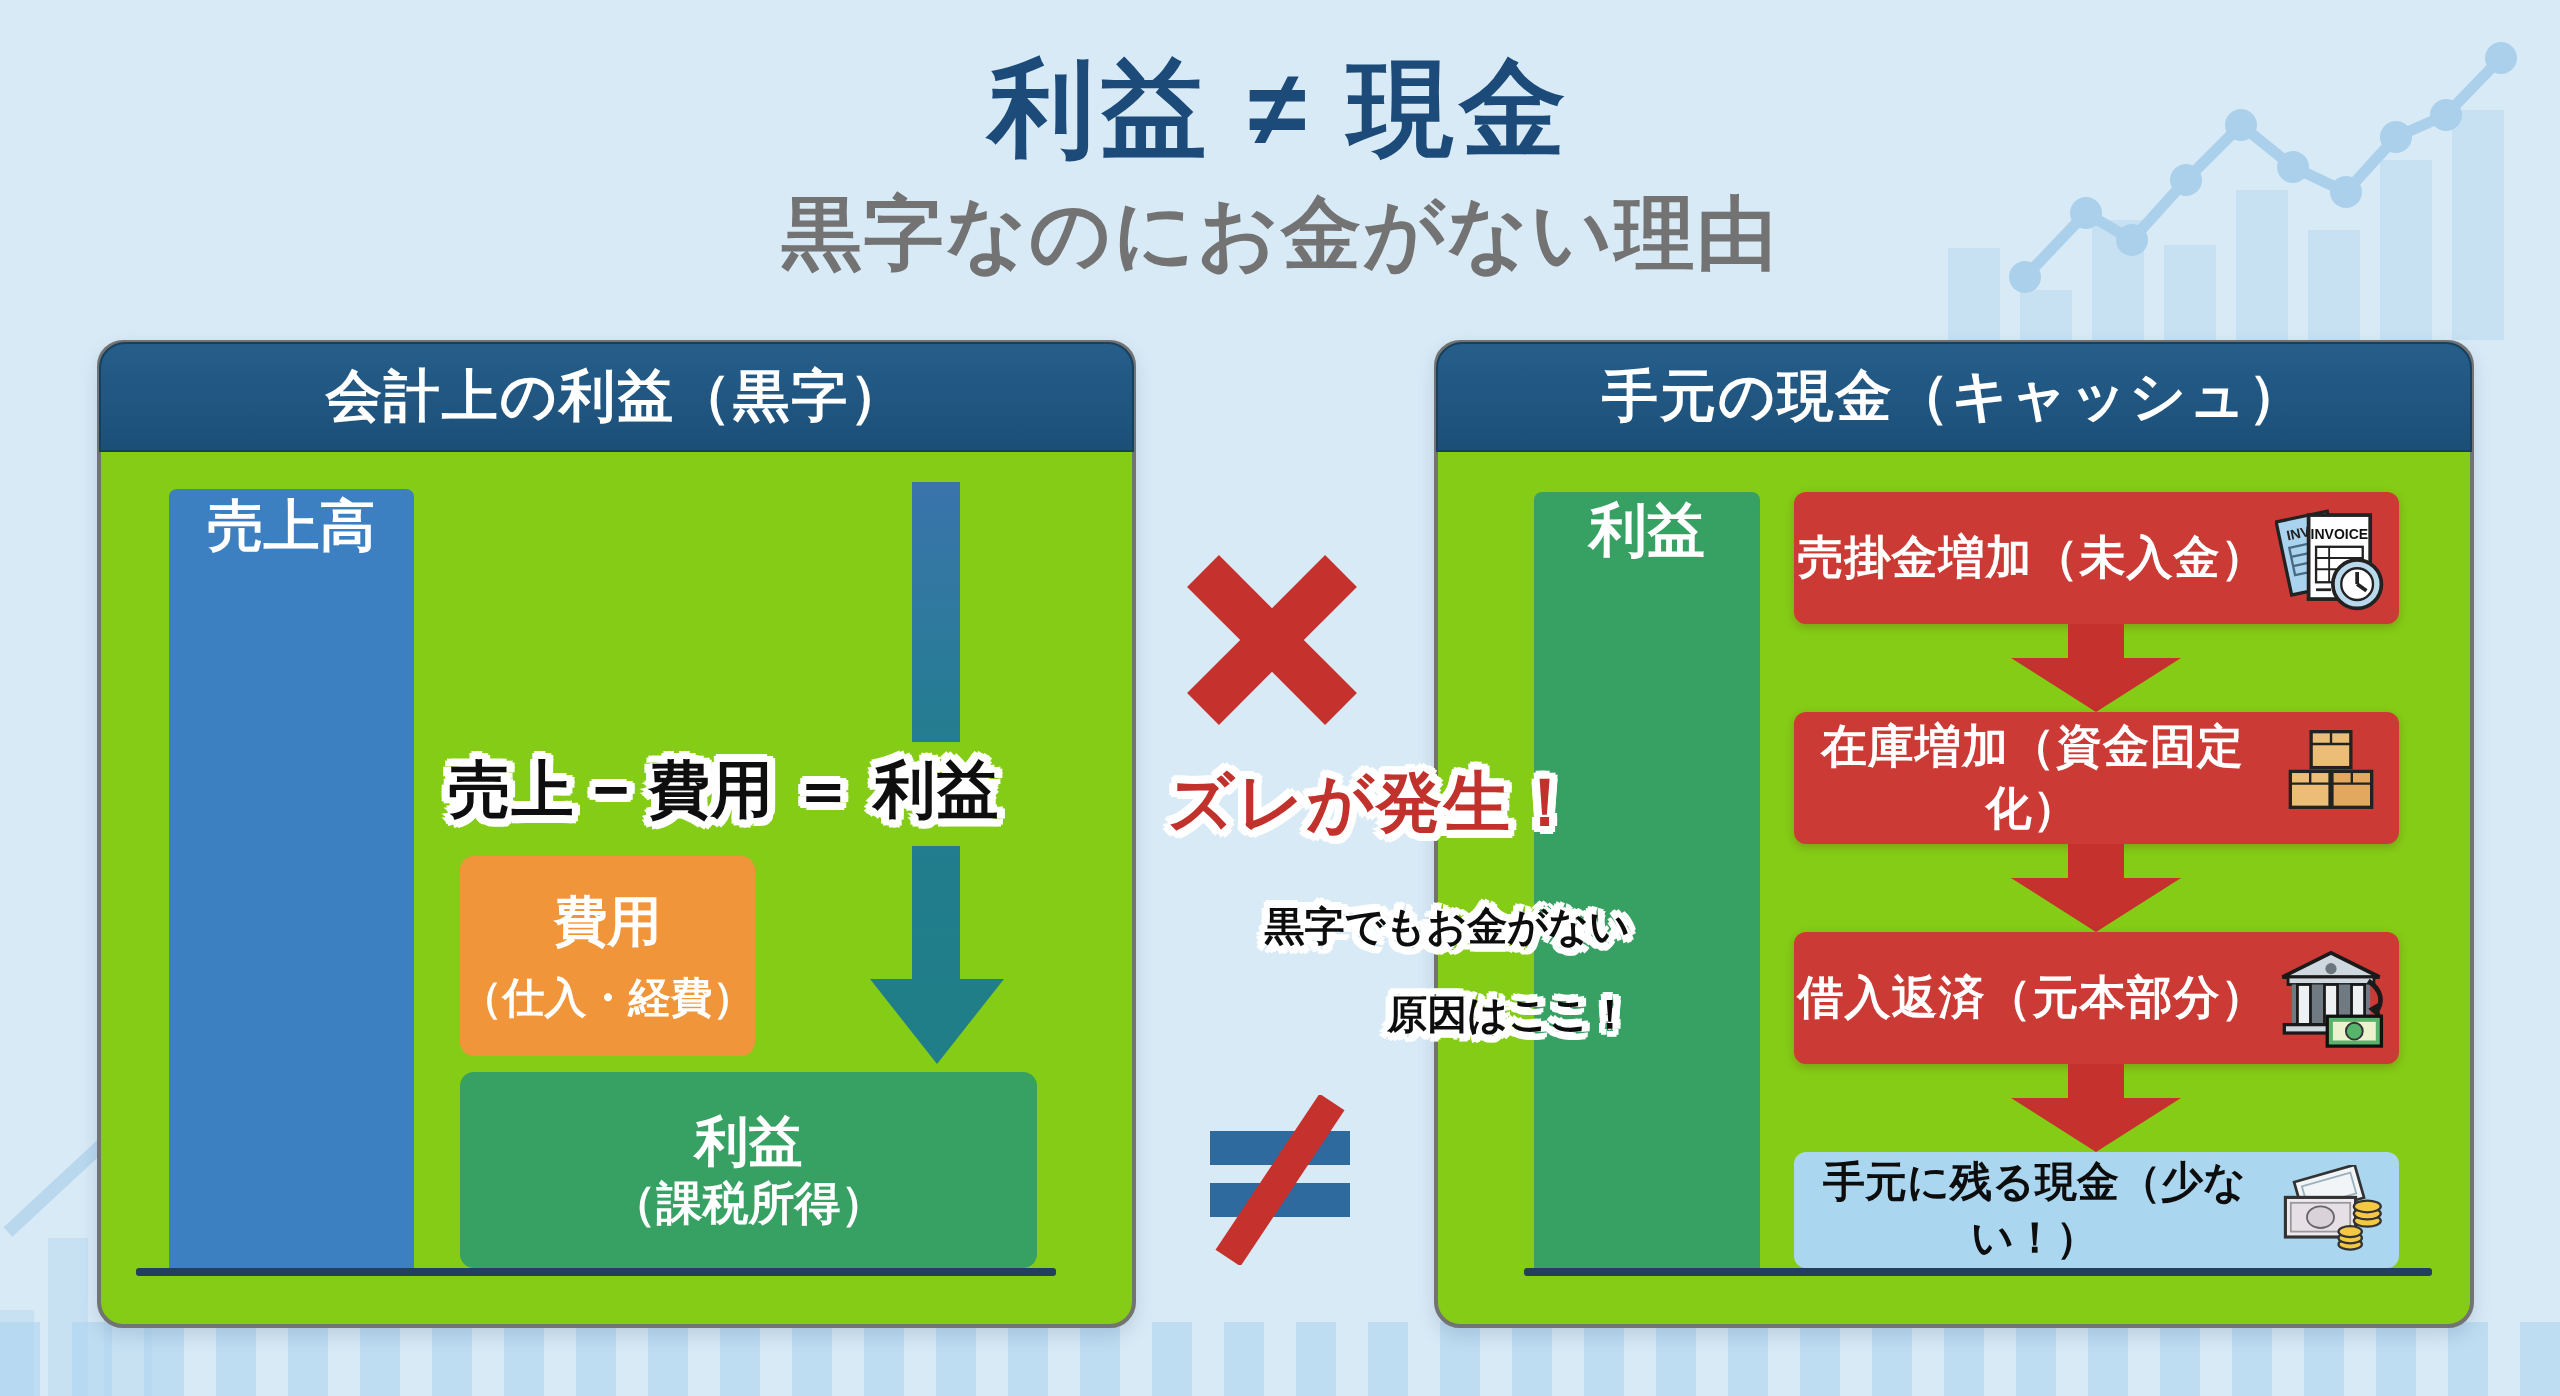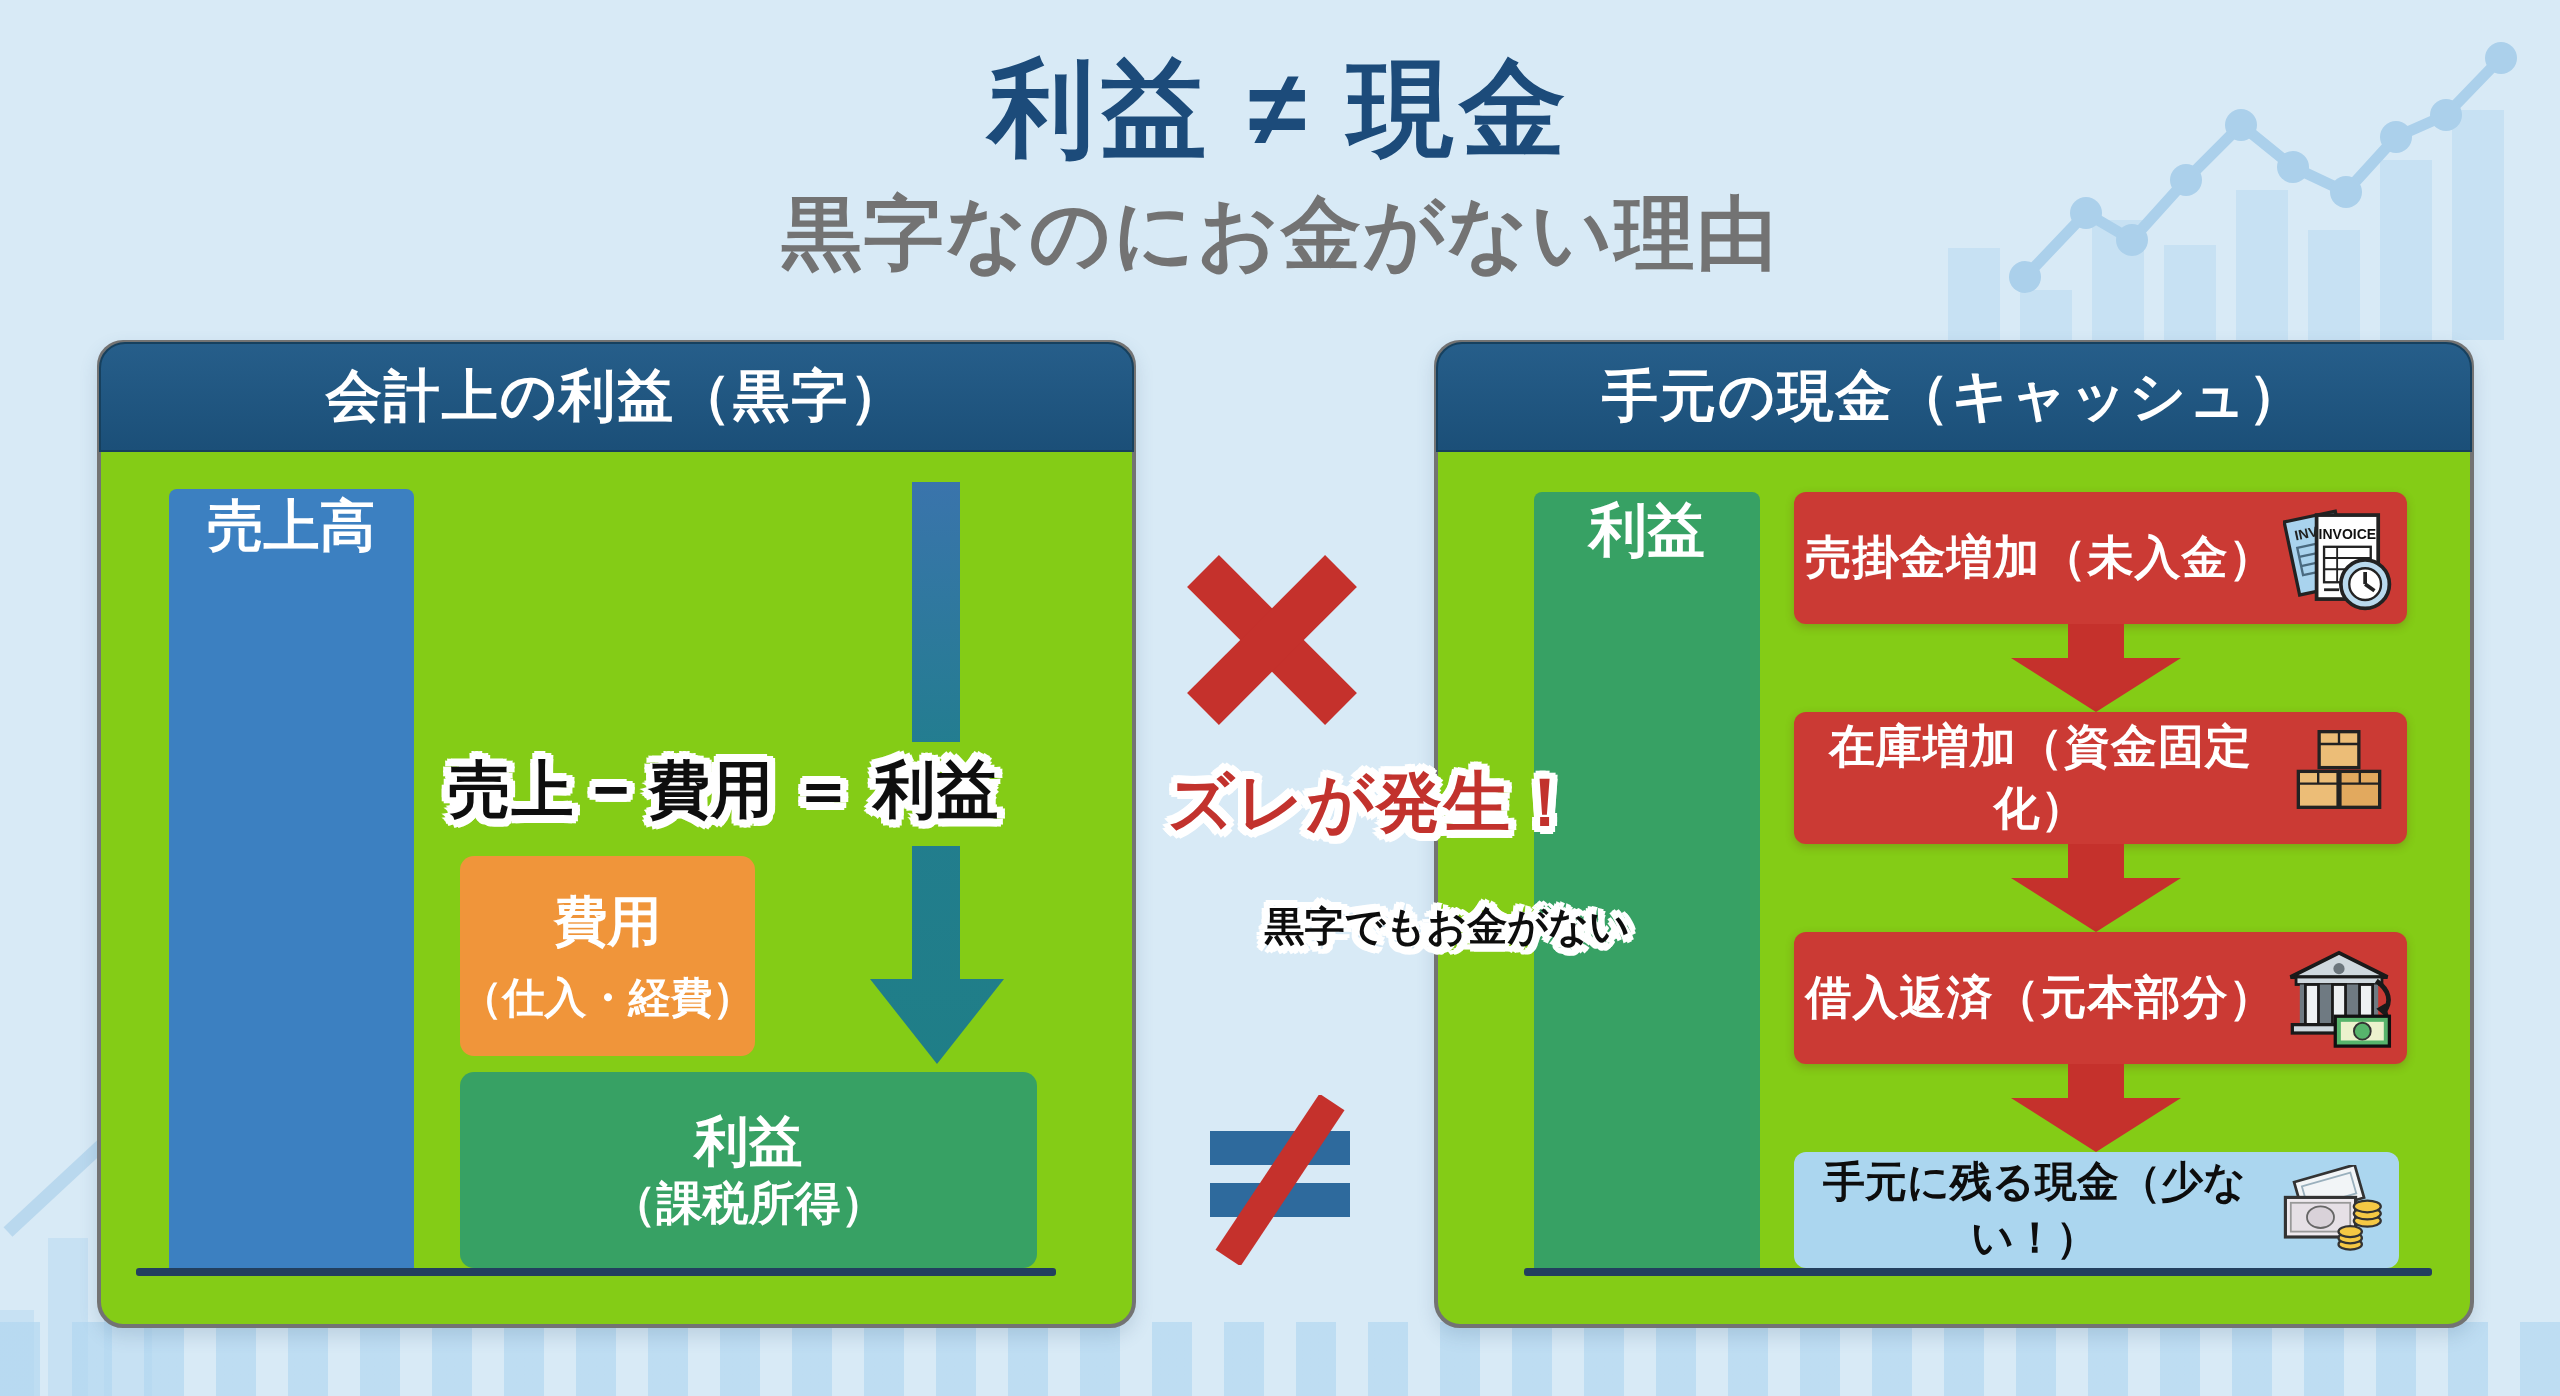--- a/index.html
+++ b/index.html
@@ -70,21 +70,20 @@
   .expense-box { left:359px; top:512px; width:295px; height:200px; background:#f0953a; font-size:54px;gap:16px; }
   .expense-box .sub { font-size:42px; }
   .profit-box  { left:359px; top:728px; width:577px; height:196px; background:#37a164; font-size:54px; }
   .profit-box .sub { font-size:46px; }
 
   
   .drain-box {
     position:absolute; left:356px; width:605px; height:132px; background:#cb3a34;
     border-radius:12px; display:flex; align-items:center; color:#fff;
     box-shadow:0 3px 8px rgba(100,30,25,.25);
-    padding-left:8px;
   }
   .drain-box .lbl { flex:1; text-align:center; font-size:46px; letter-spacing:1px; }
   .drain-box .ic  { width:120px; display:flex; justify-content:center; margin-right:8px; }
   .result-box {
     position:absolute; left:356px; top:808px; width:605px; height:116px; background:#abd6ef;
     border-radius:12px; display:flex; align-items:center; color:#0d0d0d;
   }
   .result-box .lbl { flex:1; text-align:center; font-size:42px; }
   .result-box .ic  { width:118px; display:flex; justify-content:center; margin-right:6px; }
 
@@ -179,20 +178,21 @@
 
   <svg class="abs" style="left:1187px; top:555px; z-index:5;" width="170" height="170" viewBox="0 0 170 170">
     <line x1="16" y1="16" x2="154" y2="154" stroke="#c5312c" stroke-width="45"></line>
     <line x1="154" y1="16" x2="16" y2="154" stroke="#c5312c" stroke-width="45"></line>
   </svg>
 
   <div class="gap-headline halo">ズレが発生！</div>
 
   <div class="gap-lines halo">
     <div>黒字でもお金がない</div>
+    <div>原因はここ！</div>
   </div>
 
   <svg class="abs" style="left:1200px; top:1095px; z-index:5;" width="160" height="170" viewBox="0 0 160 170">
     <rect x="10" y="36" width="140" height="34" fill="#2e6a9d"></rect>
     <rect x="10" y="88" width="140" height="34" fill="#2e6a9d"></rect>
     <line x1="28" y1="163" x2="132" y2="7" stroke="#c5312c" stroke-width="30"></line>
   </svg>
 
   <div class="panel panel-right">
     <div class="panel-header">手元の現金（キャッシュ）</div>

